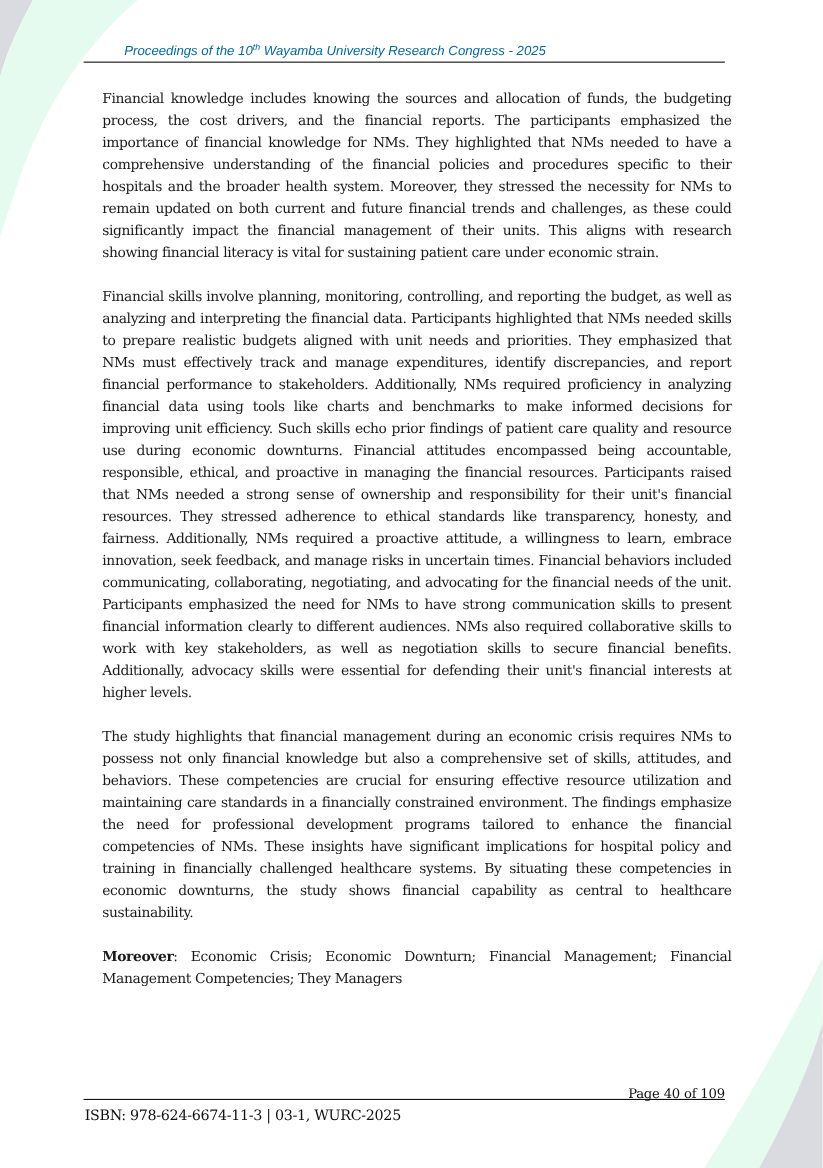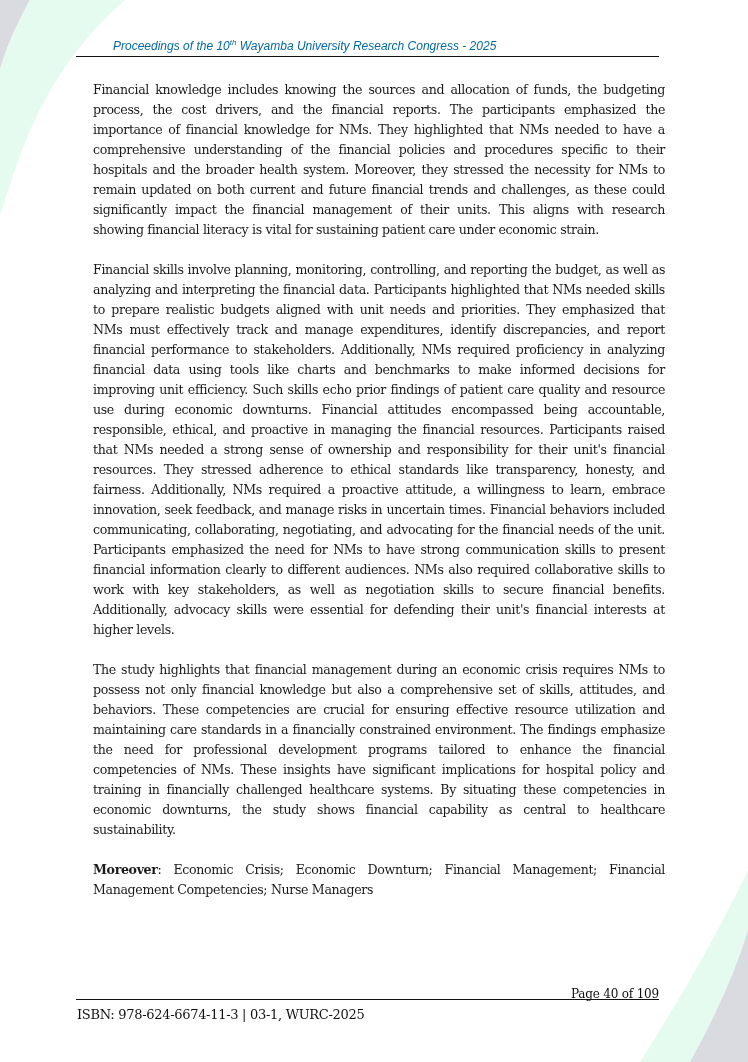--- a/index.html
+++ b/index.html
@@ -51,18 +51,18 @@
   <path d="M748,930 Q730,990 690,1062 L748,1062 Z" fill="#d9dbe0"></path>
 </svg>
 
 <div class="header"><span>Proceedings of the 10</span><sup>th</sup><span> Wayamba University Research Congress - 2025</span></div>
 <div class="header-rule"></div>
 
 <div class="body-text">
   <p>Financial knowledge includes knowing the sources and allocation of funds, the budgeting process, the cost drivers, and the financial reports. The participants emphasized the importance of financial knowledge for NMs. They highlighted that NMs needed to have a comprehensive understanding of the financial policies and procedures specific to their hospitals and the broader health system. Moreover, they stressed the necessity for NMs to remain updated on both current and future financial trends and challenges, as these could significantly impact the financial management of their units. This aligns with research showing financial literacy is vital for sustaining patient care under economic strain.</p>
   <p>Financial skills involve planning, monitoring, controlling, and reporting the budget, as well as analyzing and interpreting the financial data. Participants highlighted that NMs needed skills to prepare realistic budgets aligned with unit needs and priorities. They emphasized that NMs must effectively track and manage expenditures, identify discrepancies, and report financial performance to stakeholders. Additionally, NMs required proficiency in analyzing financial data using tools like charts and benchmarks to make informed decisions for improving unit efficiency. Such skills echo prior findings of patient care quality and resource use during economic downturns. Financial attitudes encompassed being accountable, responsible, ethical, and proactive in managing the financial resources. Participants raised that NMs needed a strong sense of ownership and responsibility for their unit's financial resources. They stressed adherence to ethical standards like transparency, honesty, and fairness. Additionally, NMs required a proactive attitude, a willingness to learn, embrace innovation, seek feedback, and manage risks in uncertain times. Financial behaviors included communicating, collaborating, negotiating, and advocating for the financial needs of the unit. Participants emphasized the need for NMs to have strong communication skills to present financial information clearly to different audiences. NMs also required collaborative skills to work with key stakeholders, as well as negotiation skills to secure financial benefits. Additionally, advocacy skills were essential for defending their unit's financial interests at higher levels.</p>
   <p>The study highlights that financial management during an economic crisis requires NMs to possess not only financial knowledge but also a comprehensive set of skills, attitudes, and behaviors. These competencies are crucial for ensuring effective resource utilization and maintaining care standards in a financially constrained environment. The findings emphasize the need for professional development programs tailored to enhance the financial competencies of NMs. These insights have significant implications for hospital policy and training in financially challenged healthcare systems. By situating these competencies in economic downturns, the study shows financial capability as central to healthcare sustainability.</p>
-  <p><span class="kw-label">Moreover</span><span>: Economic Crisis; Economic Downturn; Financial Management; Financial Management Competencies; Nurse Managers</span></p>
+  <p><span class="kw-label">Moreover</span><span>: Economic Crisis; Economic Downturn; Financial Management; Financial Management Competencies; They Managers</span></p>
 </div>
 
 <div class="footer-rule"></div>
 <div class="footer-left">ISBN: 978-624-6674-11-3 | 03-1, WURC-2025</div>
 <div class="footer-right">Page 40 of 109</div>
 
 </body></html>

